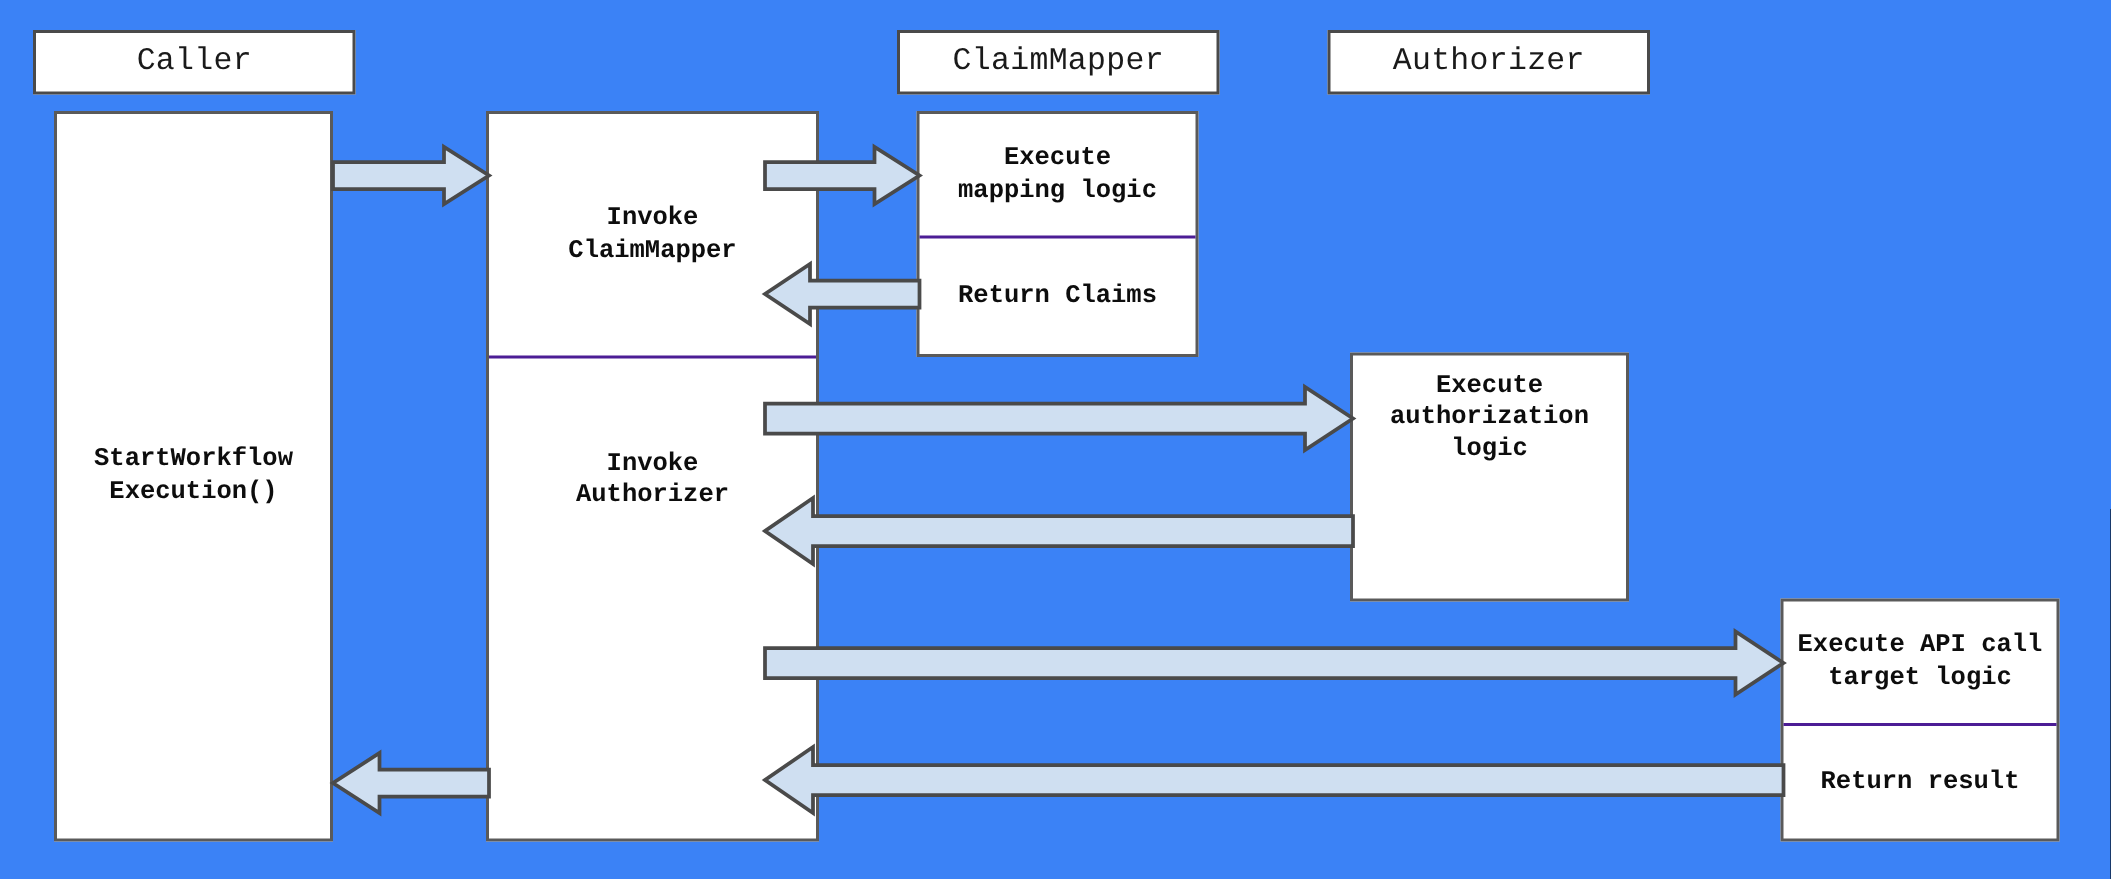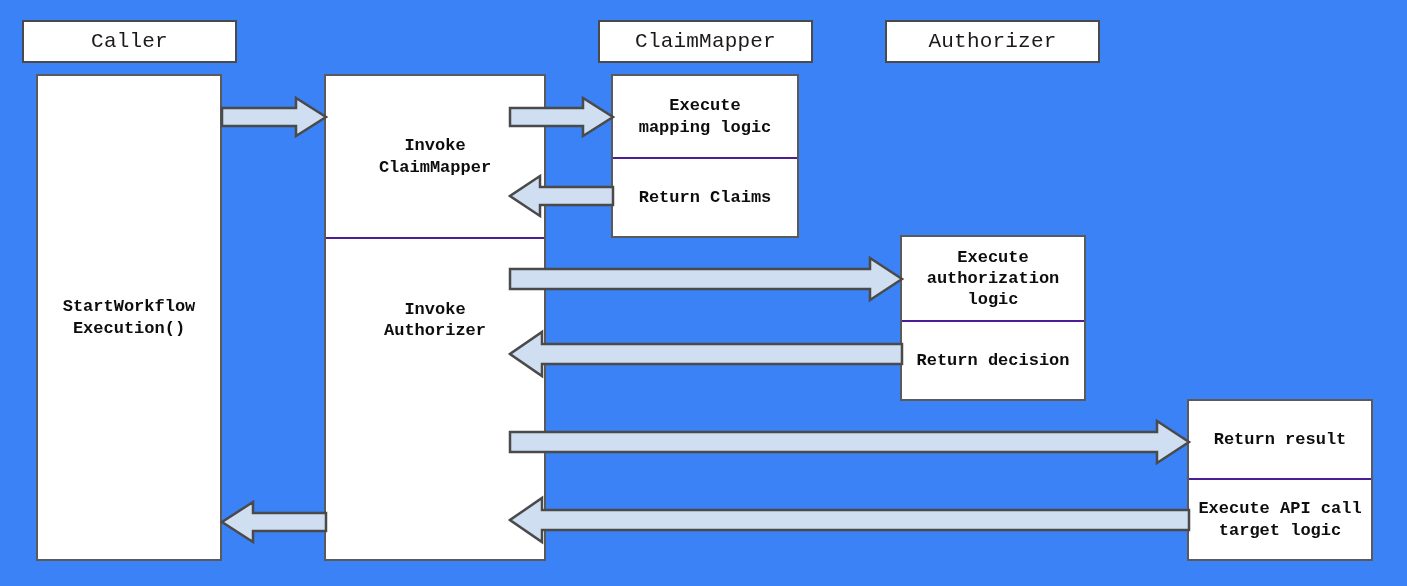--- a/index.html
+++ b/index.html
@@ -102,32 +102,29 @@
       <span style="white-space:pre-line;">Return Claims</span>
     </div>
   </div>
 
   <div class="activation" style="left:900px; top:235px; width:186px; height:166px;">
     <div class="act-seg" style="height:83px;">
       <span style="white-space:pre-line;">Execute
 authorization
 logic</span>
     </div>
-    <div class="act-seg" style="flex:1 1 auto;">
-      <span style="white-space:pre-line;">Return decision</span>
-    </div>
   </div>
 
   <div class="activation" style="left:1187px; top:399px; width:186px; height:162px;">
-    <div class="act-seg" style="flex:1 1 auto;">
-      <span style="white-space:pre-line;">Return result</span>
-    </div>
     <div class="act-seg" style="height:81px;">
       <span style="white-space:pre-line;">Execute API call
 target logic</span>
+    </div>
+    <div class="act-seg" style="flex:1 1 auto;">
+      <span style="white-space:pre-line;">Return result</span>
     </div>
   </div>
 
   <div class="arrow" style="left:222px; top:98px;">
     <svg width="104" height="38" viewBox="0 0 104 38">
       <path d="M0,10 L74,10 L74,0 L104,19 L74,38 L74,28 L0,28 Z" fill="#cfdff1" stroke="#4a4a4a" stroke-width="2.5" stroke-linejoin="miter"></path>
     </svg>
   </div>
 
   <div class="arrow" style="left:510px; top:98px;">

